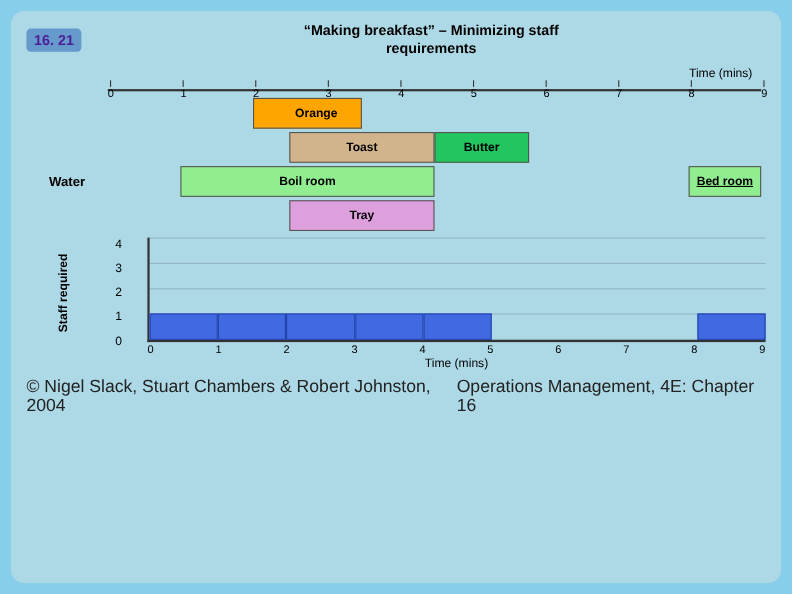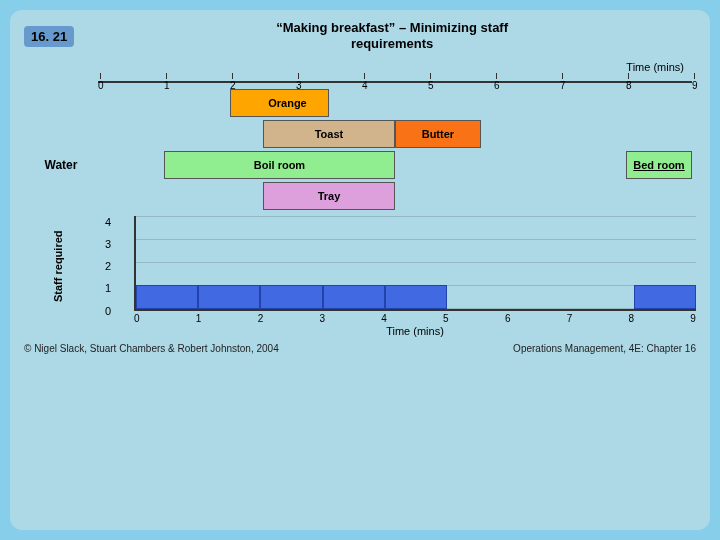--- a/index.html
+++ b/index.html
@@ -20,21 +20,21 @@
       padding: 10px 14px;
       position: relative;
     }
     .header-row {
       display: flex;
       align-items: center;
       margin-bottom: 8px;
     }
     .slide-num {
       background: #6699CC;
-      color: #000000;
+      color: #4c1d95;
       font-weight: bold;
       font-size: 13px;
       padding: 3px 7px;
       border-radius: 4px;
       margin-right: 14px;
       white-space: nowrap;
     }
     .title {
       font-size: 13px;
       font-weight: bold;
@@ -153,21 +153,21 @@
     }
     .x-axis-title {
       text-align: center;
       font-size: 11px;
       margin-top: 1px;
     }
     .footer {
       display: flex;
       justify-content: space-between;
       margin-top: 6px;
-      font-size: 10px;
+      font-size: 16px;
       color: #222;
     }
   </style>
 </head>
 <body>
 
 <div class="outer">
 
   <div class="header-row">
     <div class="slide-num">16. 21</div>
@@ -228,21 +228,21 @@
           </div>
         </div>
     </div>
 
     <div class="gantt-rows" id="gantt-rows-container">
         <div class="gantt-row">
           <div class="gantt-bar" style="left: 22.2222%; width: 16.6667%; background: rgb(255, 165, 0); color: rgb(0, 0, 0); padding-left: 16px;">Orange</div>
         </div>
         <div class="gantt-row">
           <div class="gantt-bar" style="left: 27.7778%; width: 22.2222%; background: rgb(210, 180, 140); color: rgb(0, 0, 0);">Toast</div>
-          <div class="gantt-bar" style="left: 50%; width: 14.4444%; background: #f97316; color: rgb(0, 0, 0); text-align: right;">Butter</div>
+          <div class="gantt-bar" style="left: 50%; width: 14.4444%; background: #22c55e; color: rgb(0, 0, 0); text-align: right;">Butter</div>
         </div>
         <div class="gantt-row">
           <div class="row-label">Water</div>
           <div class="gantt-bar" style="left: 11.1111%; width: 38.8889%; background: rgb(144, 238, 144); color: rgb(0, 0, 0);">Boil room</div>
           <div class="gantt-bar" style="left: 88.8889%; width: 11.1111%; background: rgb(144, 238, 144); color: rgb(0, 0, 0); text-decoration: underline;">Bed room</div>
         </div>
         <div class="gantt-row">
           <div class="gantt-bar" style="left: 27.7778%; width: 22.2222%; background: rgb(221, 160, 221); color: rgb(0, 0, 0);">Tray</div>
         </div>
       </div>

